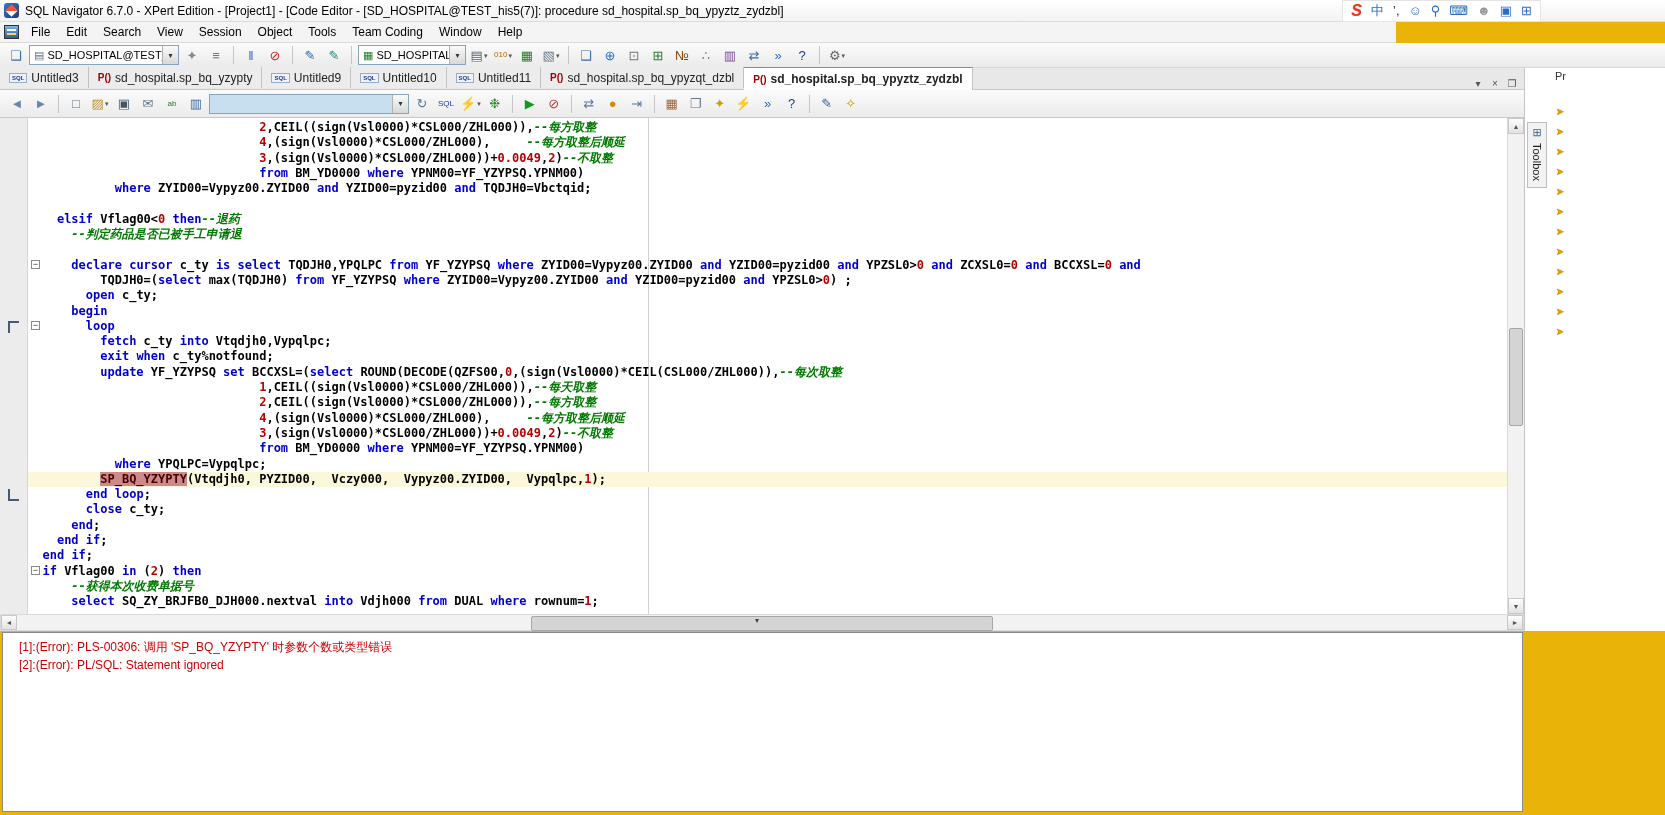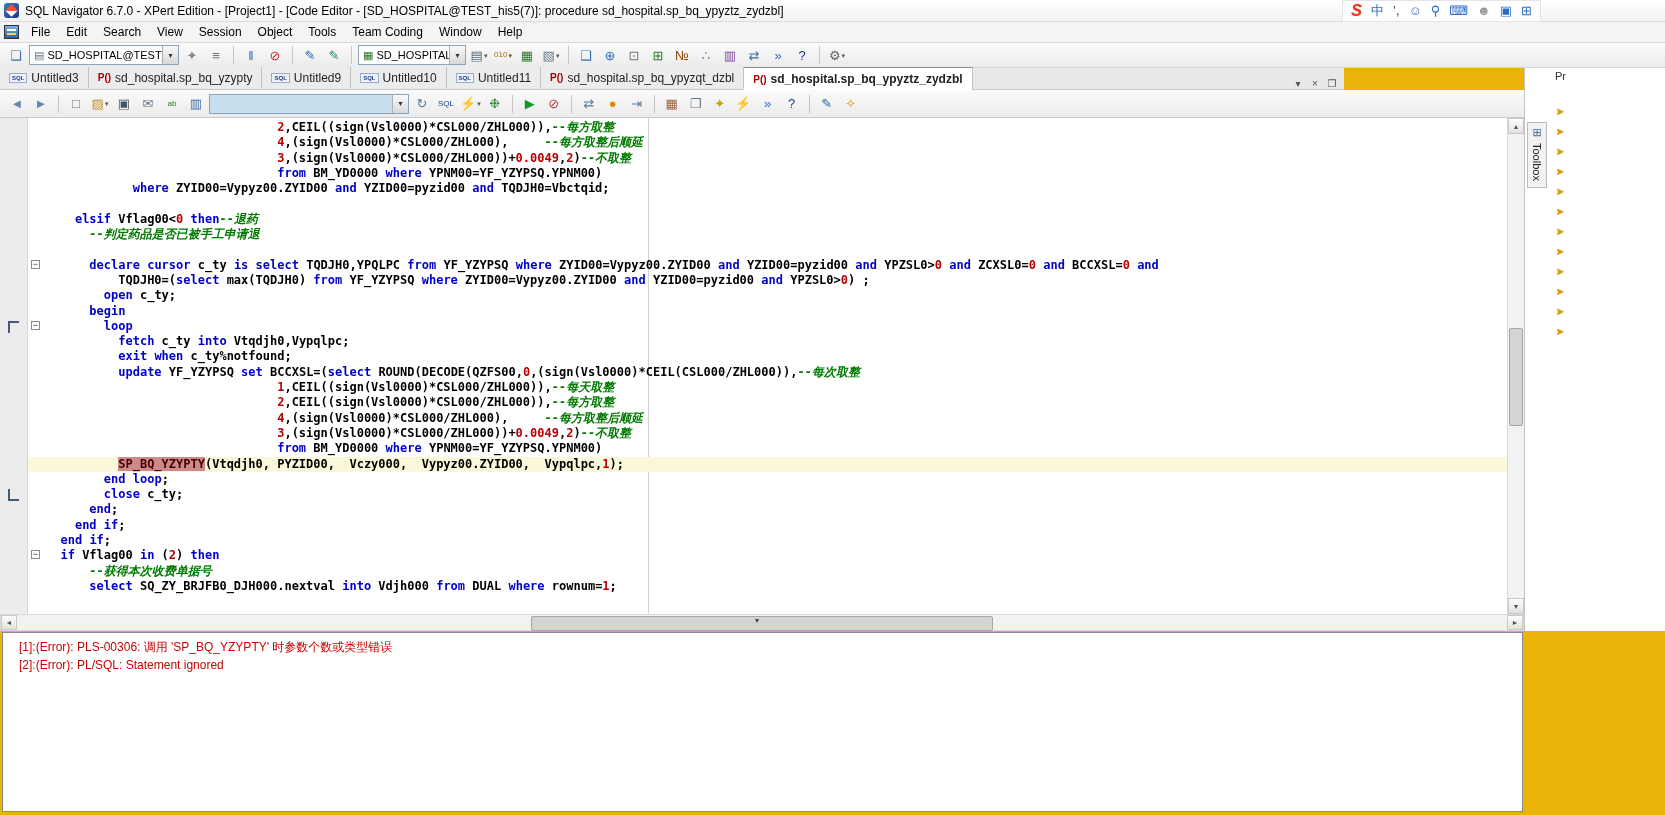--- a/index.html
+++ b/index.html
@@ -11,21 +11,21 @@
   .app-icon{width:15px;height:15px;flex:none;border-radius:3px;background:linear-gradient(135deg,#3a78c8,#1a3a7a);position:relative;}
   .app-icon::after{content:"";position:absolute;left:3px;top:3px;width:9px;height:9px;
     background:linear-gradient(135deg,#ff5030 50%,#ffffff 50%);transform:rotate(45deg);}
   .title-text{font-size:12px;white-space:nowrap;}
   .tray{margin-left:auto;display:flex;align-items:center;gap:9px;background:#ffffff;border:1px solid #e4e4e4;
     height:20px;padding:0 8px;margin-right:120px;}
   .tray-icon{font-size:13px;line-height:1;cursor:default;}
   .tray-logo{font-size:16px;font-weight:bold;font-style:italic;text-shadow:0 0 1px rgba(230,60,20,.5);}
 
   
-  .menubar{position:absolute;left:0;top:22px;width:1665px;height:21px;background:#f4f4f4;border-bottom:1px solid #dadada;
+  .menubar{position:absolute;left:0;top:22px;width:1396px;height:21px;background:#f4f4f4;border-bottom:1px solid #dadada;
     display:flex;align-items:center;padding-left:4px;box-sizing:border-box;}
   .mdi-icon{width:13px;height:12px;background:linear-gradient(#7db1e8,#2d5f9e);border:1px solid #333;margin-right:4px;flex:none;position:relative;}
   .mdi-icon::after{content:"";position:absolute;left:2px;top:3px;right:2px;height:2px;background:#fff;box-shadow:0 4px 0 #ffd34d;}
   .menu-items{display:flex;align-items:center;}
   .menu-item{padding:2px 8px;cursor:default;}
 
   
   .maintoolbar{position:absolute;left:0;top:43px;width:1665px;height:25px;background:linear-gradient(#fbfbfb,#ebebeb);
     border-bottom:1px solid #d6d6d6;display:flex;align-items:center;gap:2px;padding:0 5px;box-sizing:border-box;}
   .edtoolbar{position:absolute;left:0;top:90px;width:1524px;height:28px;background:linear-gradient(#fbfbfb,#ebebeb);
@@ -37,41 +37,41 @@
   .tsep{width:1px;height:18px;background:#c6c6c6;margin:0 4px;flex:none;}
   .combo{height:20px;background:#fff;border:1px solid #8aa4be;display:inline-flex;align-items:center;
     font-size:11px;padding-left:4px;box-sizing:border-box;flex:none;overflow:hidden;white-space:nowrap;}
   .combo.focus{background:#c8dff0;}
   .combo-icon{font-size:11px;margin-right:3px;}
   .combo-text{flex:1;overflow:hidden;}
   .dd{width:15px;height:18px;margin-left:auto;background:linear-gradient(#fafafa,#d8d8d8);border-left:1px solid #b0b0b0;
     display:inline-flex;align-items:center;justify-content:center;font-size:8px;color:#333;flex:none;}
 
   
-  .tabbar{position:absolute;left:0;top:68px;width:1344px;height:22px;background:#e8e8e8;border-bottom:1px solid #c9c9c9;
+  .tabbar{position:absolute;left:0;top:68px;width:1524px;height:22px;background:#e8e8e8;border-bottom:1px solid #c9c9c9;
     display:flex;align-items:flex-end;box-sizing:border-box;}
   .tabs{display:flex;height:22px;}
   .tab{display:flex;align-items:center;gap:4px;padding:0 9px;height:21px;border-right:1px solid #c2c2c2;
     background:#ececec;color:#222;white-space:nowrap;cursor:default;}
   .tab.active{background:#ffffff;font-weight:bold;border-top:1px solid #8a8a8a;height:22px;}
   .tab-icon{display:inline-flex;align-items:center;justify-content:center;flex:none;}
   .tab-icon.sql{font-size:6px;font-weight:bold;color:#1a3a8a;border:1px solid #9aaccc;background:#eef3fb;padding:1px 2px;}
   .tab-icon.proc{font-size:10px;font-weight:bold;color:#a00000;}
   .tabbar-right{margin-left:auto;display:flex;align-items:center;gap:3px;padding:0 5px;}
   .tabctl{font-size:10px;color:#555;width:14px;text-align:center;cursor:default;}
 
   
   .editor{position:absolute;left:0;top:118px;width:1524px;height:496px;background:#ffffff;box-sizing:border-box;}
   .leftstrip{position:absolute;left:0;top:0;width:28px;height:100%;background:#ececec;border-right:1px solid #d6d6d6;box-sizing:border-box;}
   .loopmark{position:absolute;left:8px;width:9px;height:10px;}
   .loopmark.start{border-left:2px solid #445a77;border-top:2px solid #445a77;}
   .loopmark.end{border-left:2px solid #445a77;border-bottom:2px solid #445a77;}
   .code-scroll{position:absolute;left:28px;top:0;right:17px;bottom:0;overflow:hidden;padding-top:2px;box-sizing:border-box;}
   .margin-guide{position:absolute;left:620px;top:0;bottom:0;width:1px;background:#d2d2d2;}
-  .code-line{display:flex;height:15.3px;line-height:15.4px;overflow:hidden;min-width:100%;position:relative;}
+  .code-line{display:flex;height:15.3px;line-height:15.4px;overflow:hidden;min-width:100%;position:relative;flex-direction:column;}
   .code-line.hl{background:#fbf7da;}
   .fold-cell{width:18px;flex:none;position:relative;}
   .fold-box{position:absolute;left:3px;top:2px;width:9px;height:9px;border:1px solid #8a8a8a;background:#fff;
     font-size:9px;line-height:7px;text-align:center;color:#333;box-sizing:border-box;}
   .code-text{white-space:pre;font-family:"DejaVu Sans Mono","Liberation Mono",monospace;font-weight:bold;font-size:12px;}
   .tok-i{color:#000000;}
   .tok-k{color:#0000cc;}
   .tok-n{color:#b80000;}
   .tok-c{color:#007a00;font-style:italic;}
   .tok-e{background:#cd8a8a;color:#4a0000;}
@@ -350,20 +350,24 @@
             <span class="code-text"><span class="tok-i">                                </span><span class="tok-n">4</span><span class="tok-i">,(sign(Vsl0000)*CSL000/ZHL000),     </span><span class="tok-c">--每方取整后顺延</span></span>
           </div>
           <div class="code-line">
             <span class="fold-cell"></span>
             <span class="code-text"><span class="tok-i">                                </span><span class="tok-n">3</span><span class="tok-i">,(sign(Vsl0000)*CSL000/ZHL000))+</span><span class="tok-n">0.0049</span><span class="tok-i">,</span><span class="tok-n">2</span><span class="tok-i">)</span><span class="tok-c">--不取整</span></span>
           </div>
           <div class="code-line">
             <span class="fold-cell"></span>
             <span class="code-text"><span class="tok-i">                                </span><span class="tok-k">from</span><span class="tok-i"> BM_YD0000 </span><span class="tok-k">where</span><span class="tok-i"> YPNM00=YF_YZYPSQ.YPNM00)</span></span>
           </div>
+          <div class="code-line">
+            <span class="fold-cell"></span>
+            <span class="code-text"><span class="tok-i">            </span><span class="tok-k">where</span><span class="tok-i"> YPQLPC=Vypqlpc;</span></span>
+          </div>
           <div class="code-line hl">
             <span class="fold-cell"></span>
             <span class="code-text"><span class="tok-i">          </span><span class="tok-e">SP_BQ_YZYPTY</span><span class="tok-i">(Vtqdjh0, PYZID00,  Vczy000,  Vypyz00.ZYID00,  Vypqlpc,</span><span class="tok-n">1</span><span class="tok-i">);</span></span>
           </div>
           <div class="code-line">
             <span class="fold-cell"></span>
             <span class="code-text"><span class="tok-i">        </span><span class="tok-k">end</span><span class="tok-i"> </span><span class="tok-k">loop</span><span class="tok-i">;</span></span>
           </div>
           <div class="code-line">
             <span class="fold-cell"></span>

